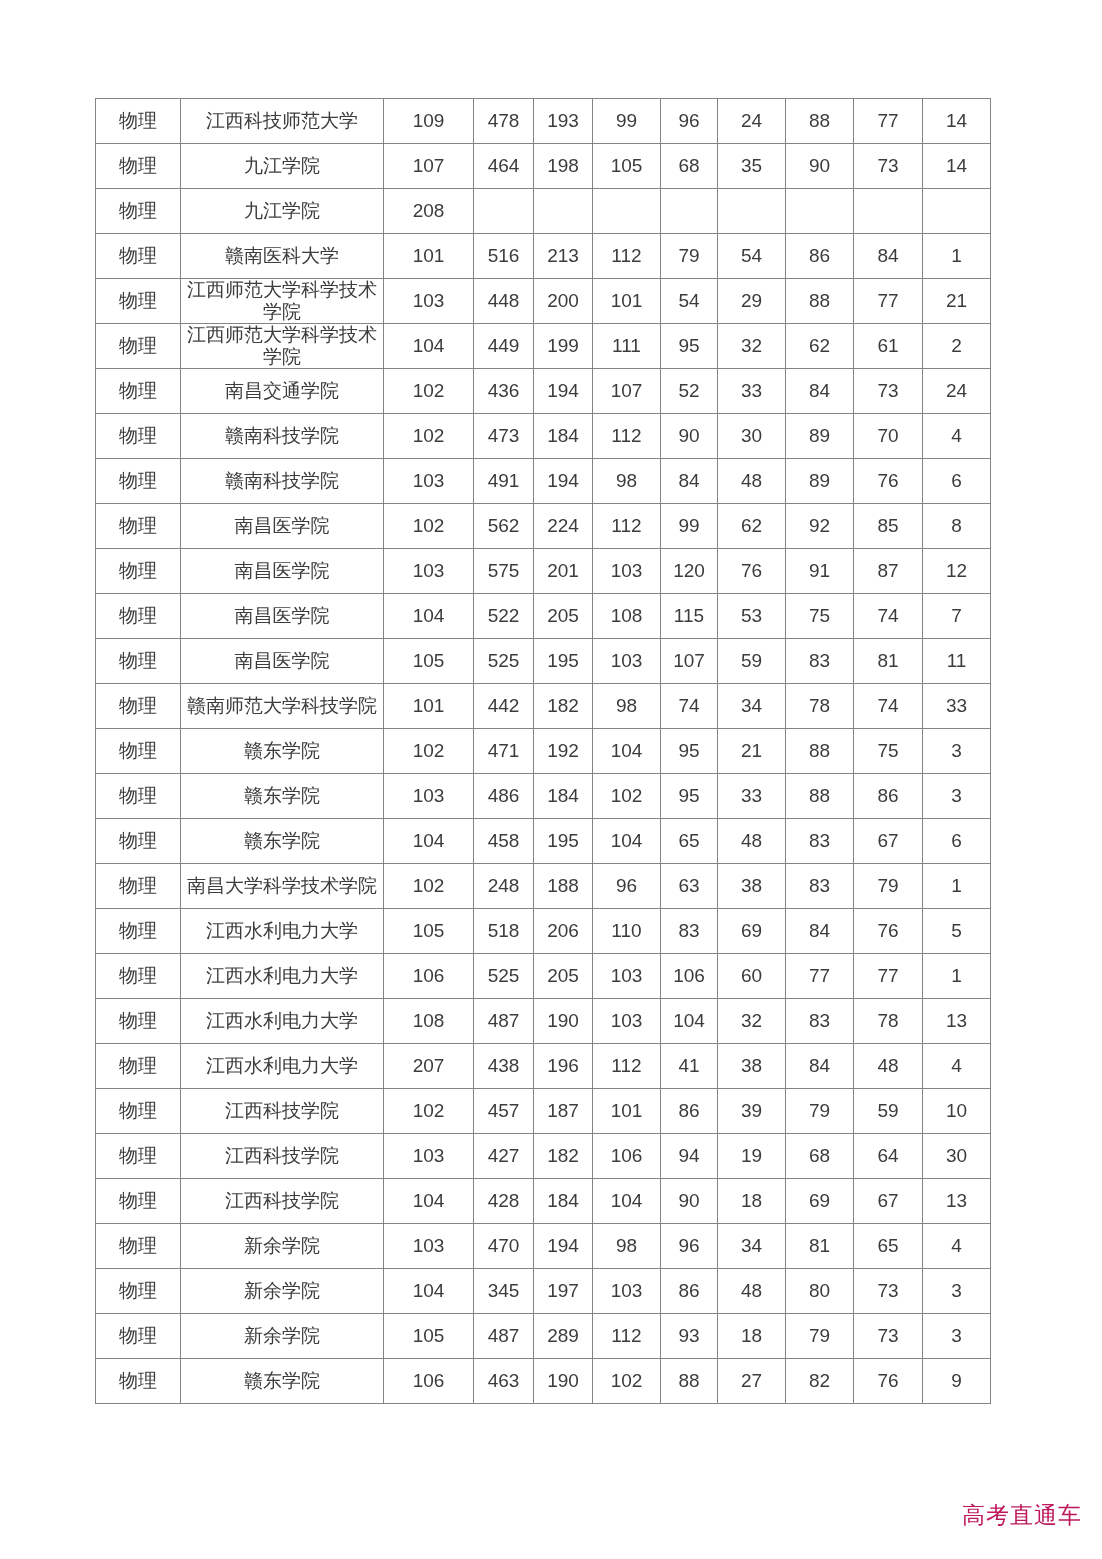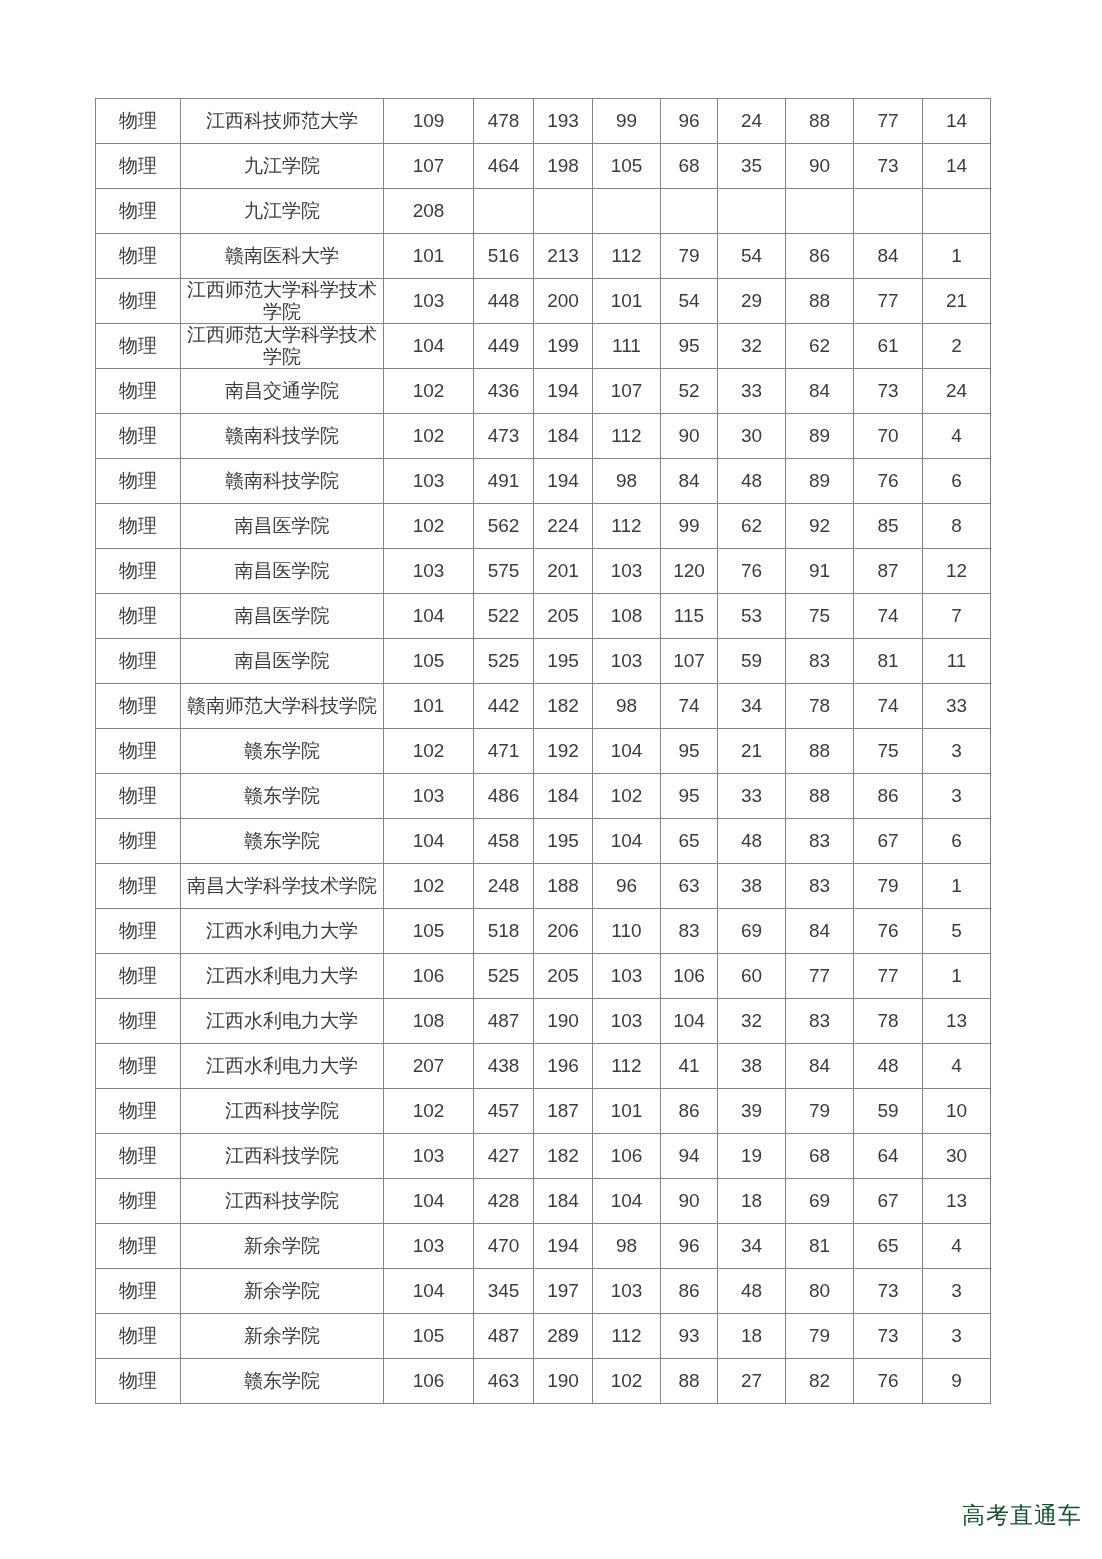--- a/index.html
+++ b/index.html
@@ -36,21 +36,21 @@
     word-break: break-all;
   }
   table.scores tr {
     height: 45px;
   }
   .watermark {
     position: absolute;
     left: 962px;
     top: 1500px;
     font-size: 23px;
-    color: #14532d;
+    color: #be185d;
     letter-spacing: 1px;
     white-space: nowrap;
     text-shadow: 1px 1px 0 #ffffff;
   }
 </style>
 </head>
 <body>
 
 <div class="page">
 

